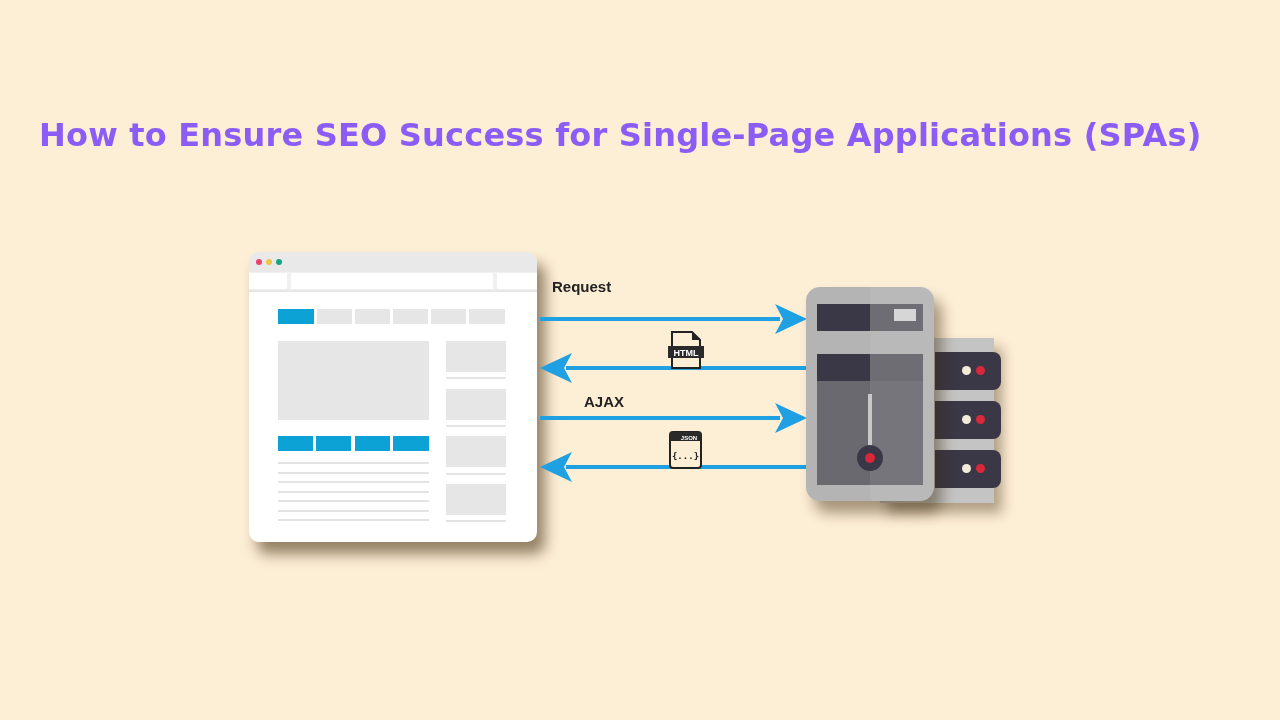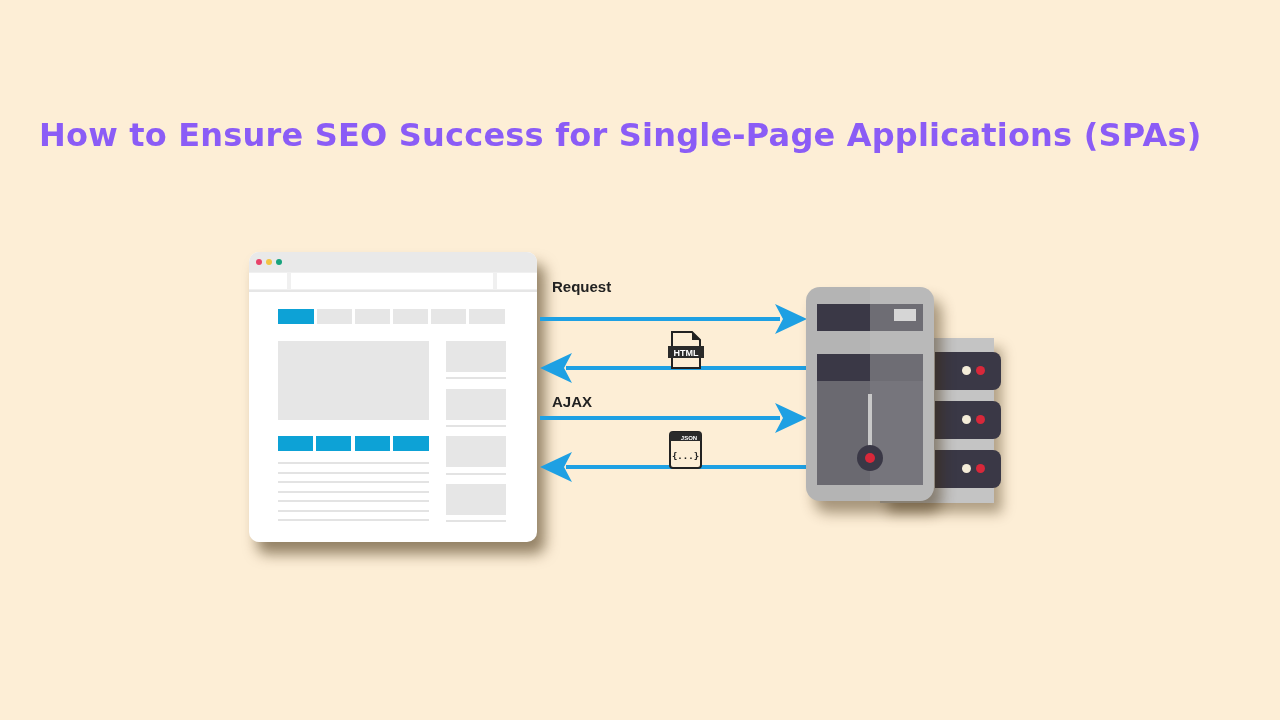--- a/index.html
+++ b/index.html
@@ -88,21 +88,21 @@
   <div class="arrow-line" style="left:566px;top:366px;width:242px"></div>
   <svg class="abs" style="left:668px;top:331px" width="36" height="38" viewBox="0 0 36 38">
     <path d="M4,1 H24 L32,9 V37 H4 Z" fill="#fdeed6" stroke="#222" stroke-width="2"></path>
     <path d="M24,1 V9 H32" fill="#222"></path>
     <rect x="0" y="15" width="36" height="12" fill="#2a2a2a"></rect>
     <text x="18" y="24.5" text-anchor="middle" font-family="Liberation Sans, sans-serif" font-weight="bold" font-size="9" fill="#fff">HTML</text>
   </svg>
 </div>
 
 <div>
-  <div class="label" style="left:552px;top:393px">AJAX</div>
+  <div class="label" style="left:584px;top:393px">AJAX</div>
   <div class="arrow-line" style="left:540px;top:416px;width:240px"></div>
   <svg class="abs" style="left:775px;top:403px" width="32" height="30">
       <polygon points="0,0 32,15 0,30 8,15" fill="#1ea0e3"></polygon>
     </svg>
 </div>
 
 <div>
   <svg class="abs" style="left:540px;top:452px" width="32" height="30">
       <polygon points="32,0 0,15 32,30 24,15" fill="#1ea0e3"></polygon>
     </svg>

